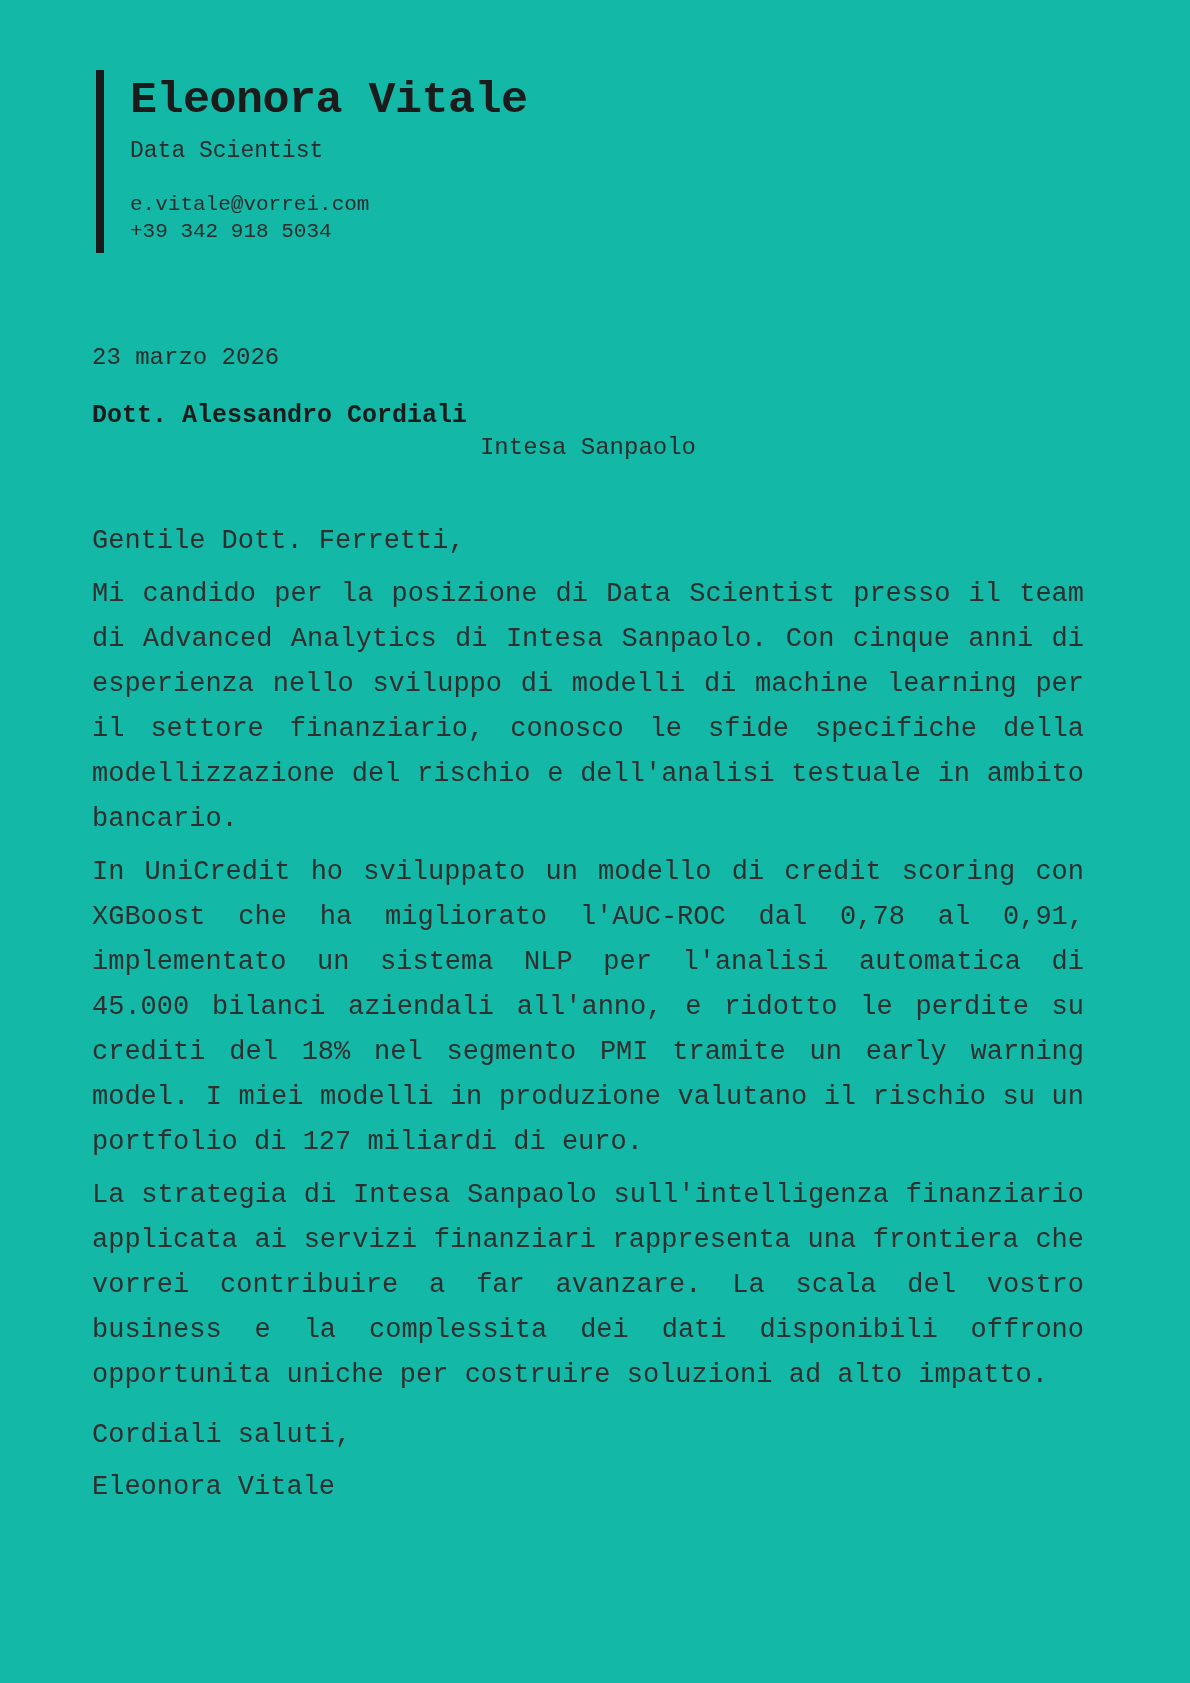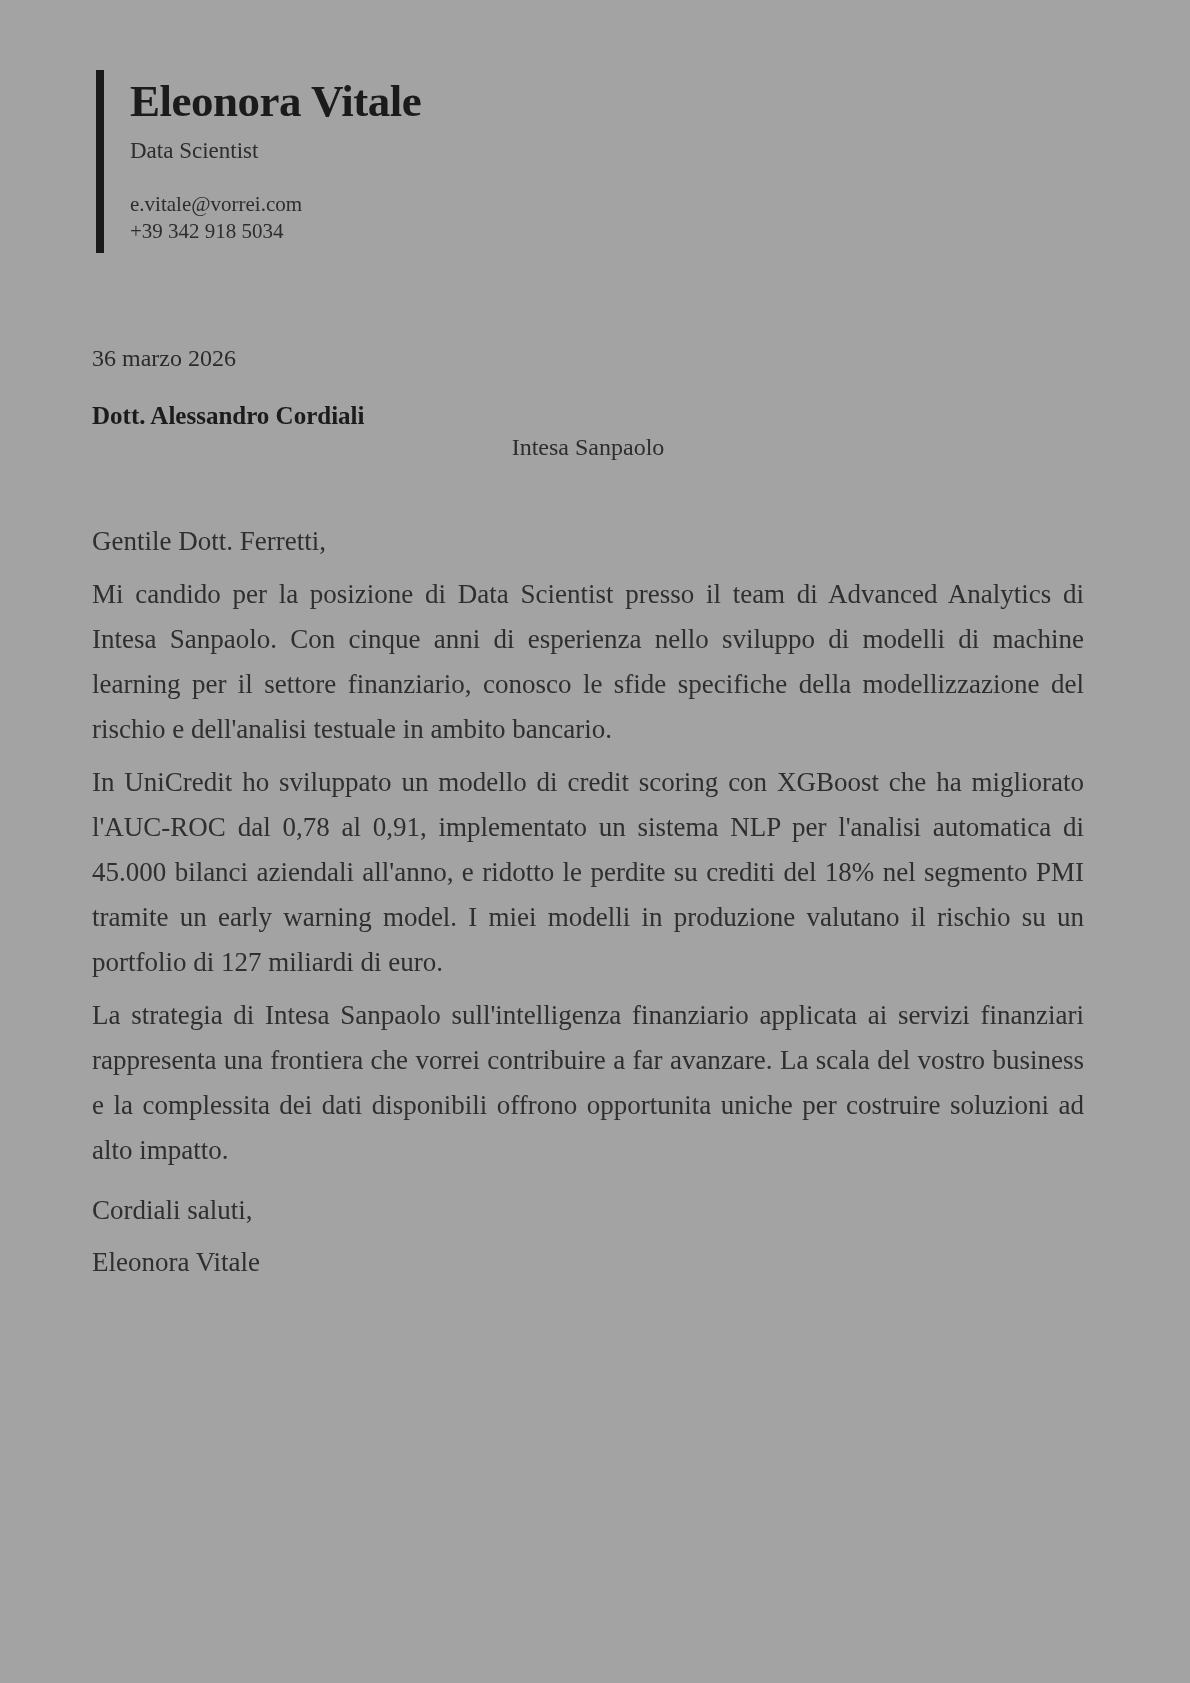--- a/index.html
+++ b/index.html
@@ -7,23 +7,23 @@
     margin: 0;
     padding: 0;
     background: #ffffff;
   }
   .page {
     position: relative;
     width: 1190px;
     height: 1683px;
     box-sizing: border-box;
     margin: 0 auto;
-    background: #a3a3a3;
+    background: #14b8a6;
     padding: 70px 106px 0 92px;
-    font-family: Liberation Serif, serif;
+    font-family: Liberation Mono, monospace;
     color: #2f2f2f;
     overflow: hidden;
   }
 
   
   .letterhead {
     border-left: 8px solid #1a1a1a;
     padding: 6px 0 8px 26px;
     margin-left: 4px;
   }
@@ -106,21 +106,21 @@
   <header class="letterhead">
     <div></div>
     <h1 class="applicant-name">Eleonora Vitale</h1>
     <div class="job-title">Data Scientist</div>
     <div class="contact">
       <div>e.vitale@vorrei.com</div>
       <div>+39 342 918 5034</div>
     </div>
   </header>
 
-  <div class="letter-date">36 marzo 2026</div>
+  <div class="letter-date">23 marzo 2026</div>
 
   <div class="recipient">
     <div class="recipient-name">Dott. Alessandro Cordiali</div>
     <div class="recipient-company">Intesa Sanpaolo</div>
   </div>
 
   <div class="greeting">Gentile Dott. Ferretti,</div>
 
   <p class="para">Mi candido per la posizione di Data Scientist presso il team di Advanced Analytics di Intesa Sanpaolo. Con cinque anni di esperienza nello sviluppo di modelli di machine learning per il settore finanziario, conosco le sfide specifiche della modellizzazione del rischio e dell'analisi testuale in ambito bancario.</p>
 

